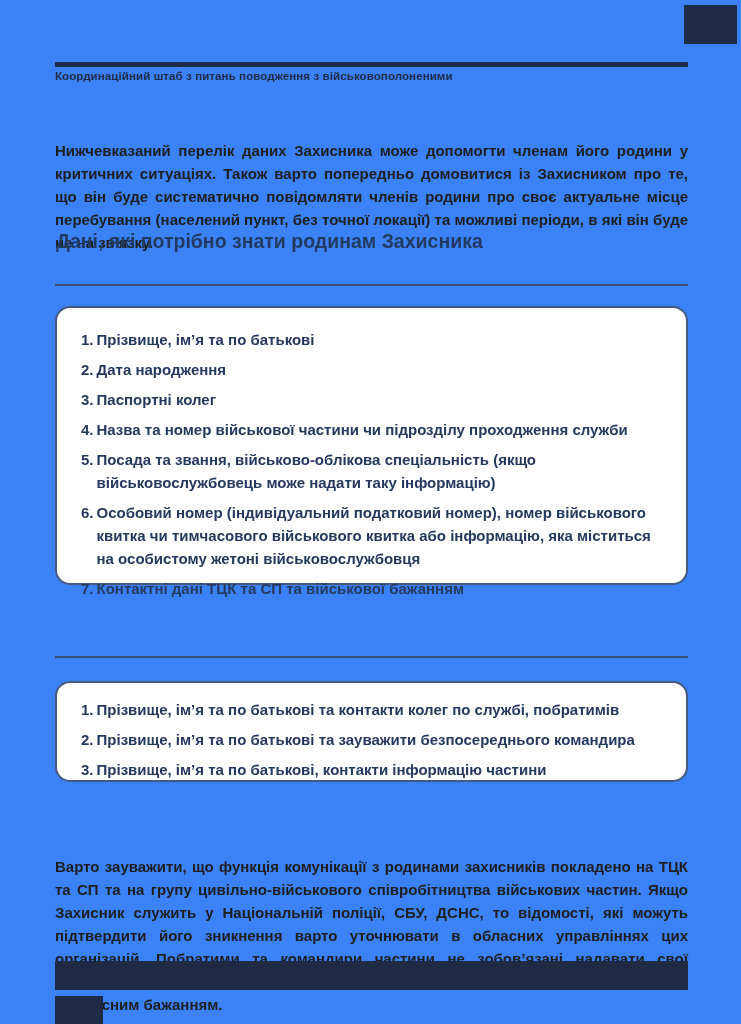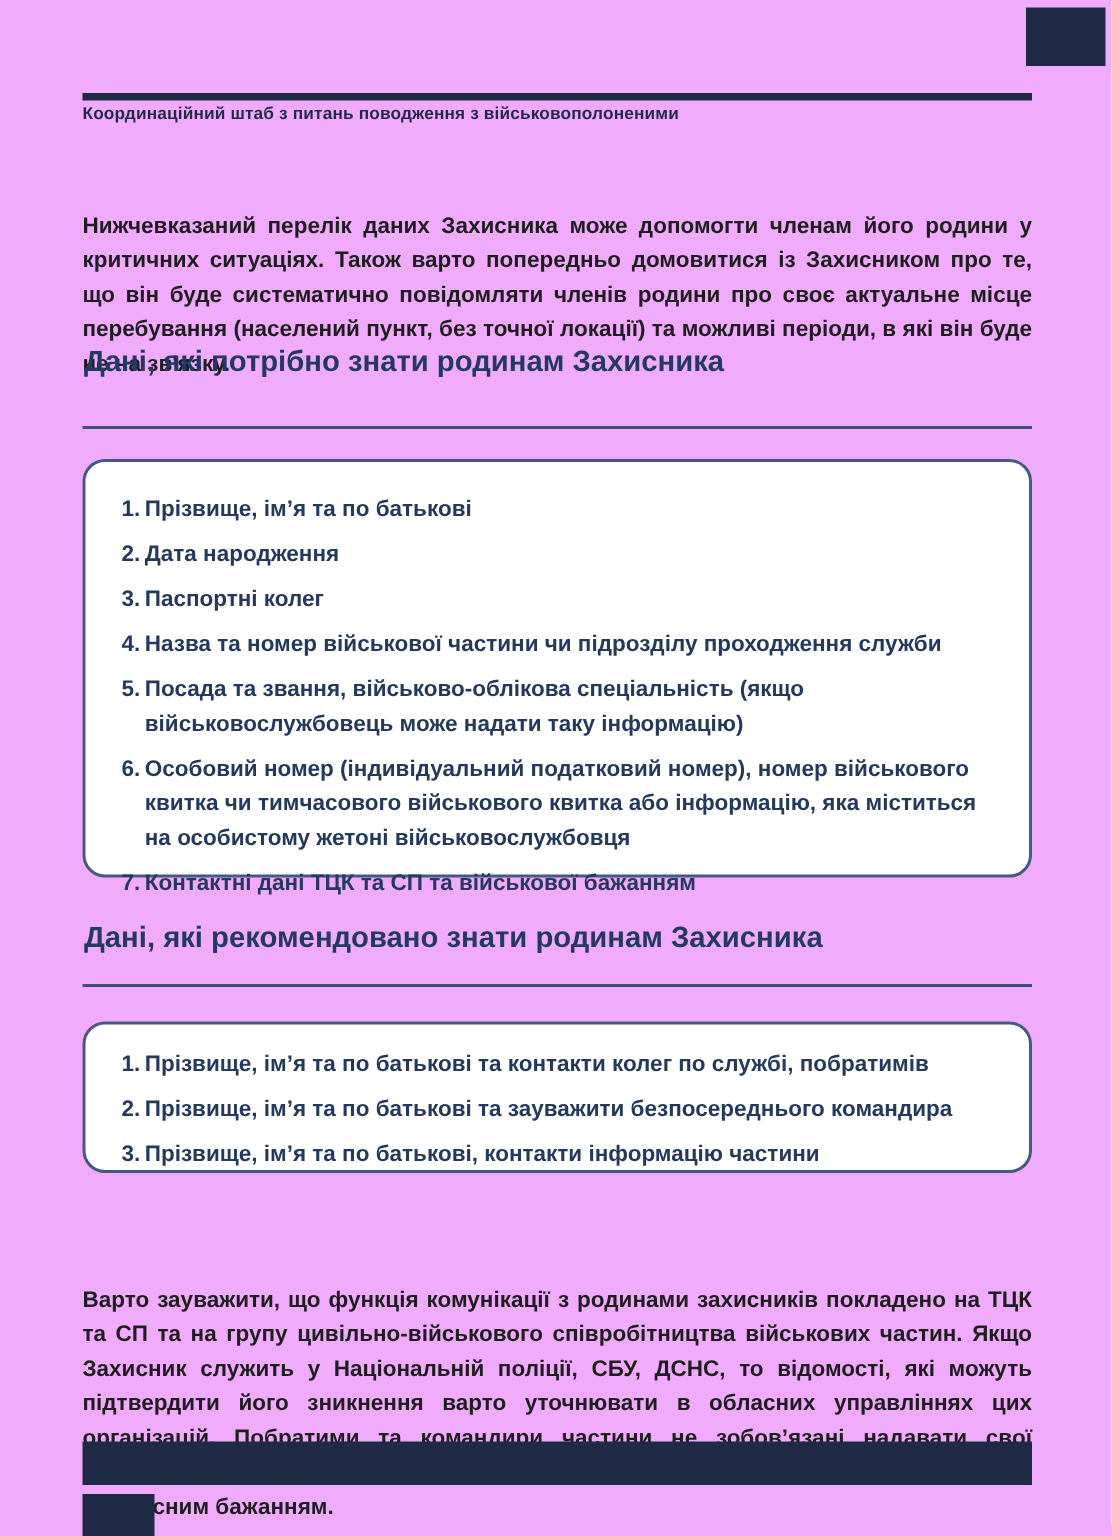--- a/index.html
+++ b/index.html
@@ -1,20 +1,20 @@
 <!DOCTYPE html>
 <html lang="uk"><head>
 <meta charset="utf-8">
 <style>
   html, body { margin: 0; padding: 0; background: #ffffff; }
   .page {
     position: relative;
     width: 741px;
     height: 1024px;
-    background: #f0abfc;
+    background: #3b82f6;
     overflow: hidden;
     font-family: "Liberation Sans", "DejaVu Sans", sans-serif;
   }
   
   .corner-tr {
     position: absolute; left: 684px; top: 5px; width: 53px; height: 39px;
     background: #1f2b45;
   }
   .corner-bl {
     position: absolute; left: 55px; top: 996px; width: 48px; height: 28px;
@@ -111,21 +111,20 @@
     <div class="li-row">
       <span class="li-num">6.</span>
       <span class="li-txt">Особовий номер (індивідуальний податковий номер), номер військового квитка чи тимчасового військового квитка або інформацію, яка міститься на особистому жетоні військовослужбовця</span>
     </div>
     <div class="li-row">
       <span class="li-num">7.</span>
       <span class="li-txt">Контактні дані ТЦК та СП та військової бажанням</span>
     </div>
   </div>
 
-  <h2 class="section-title title-b">Дані, які рекомендовано знати родинам Захисника</h2>
   <div class="section-rule rule-b"></div>
 
   <div class="list-box box-b">
     <div class="li-row">
       <span class="li-num">1.</span>
       <span class="li-txt">Прізвище, ім’я та по батькові та контакти колег по службі, побратимів</span>
     </div>
     <div class="li-row">
       <span class="li-num">2.</span>
       <span class="li-txt">Прізвище, ім’я та по батькові та зауважити безпосереднього командира</span>

